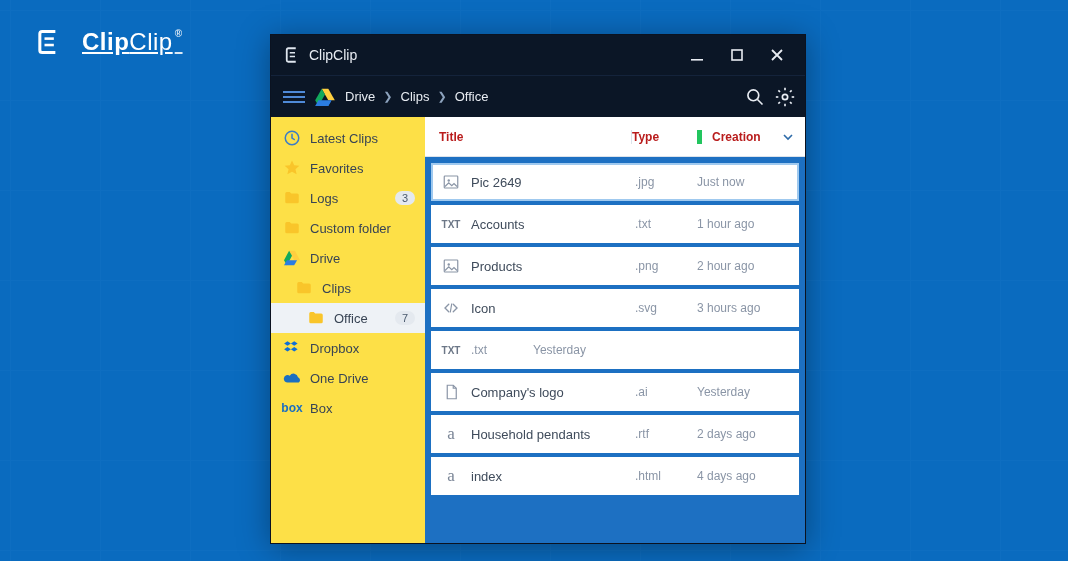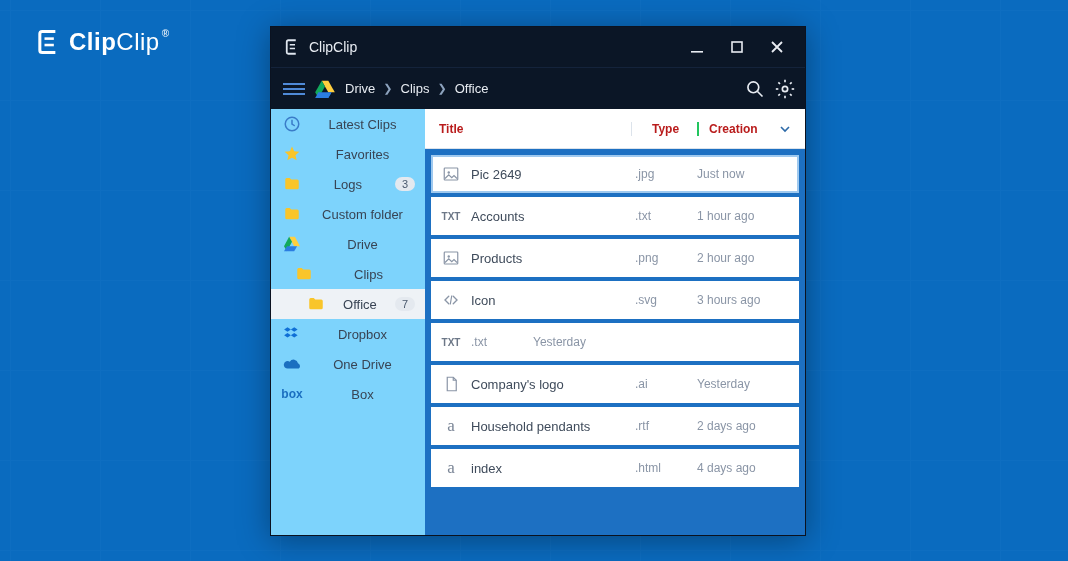--- a/index.html
+++ b/index.html
@@ -17,30 +17,31 @@
       linear-gradient(#1a7ac9 1px, transparent 1px),
       linear-gradient(90deg, #1a7ac9 1px, transparent 1px);
     background-size: 90px 90px;
     background-position: 10px 10px;
     opacity: 0.25;
     pointer-events: none;
   }
   .brand {
     position: absolute;
     top: 28px; left: 34px;
-    display: flex; align-items: center; gap: 7px;
+    display: flex; align-items: center; gap: 20px;
     color: #fff;
+    text-decoration: underline;
   }
   .brand .bsvg { width: 28px; height: 28px; }
   .brand .btxt { font-size: 24px; font-weight: 600; letter-spacing: .5px; }
   .brand .btxt .light { font-weight: 300; }
   .brand .reg { font-size: 10px; vertical-align: top; margin-left: 2px; opacity: .85;}
   .window {
     position: absolute;
-    left: 270px; top: 26px;
+    left: 270px; top: 34px;
     width: 536px; height: 510px;
     background: #fff;
     border: 1px solid #0b1220;
     box-shadow: 0 4px 30px rgba(0,0,0,.35);
     display: flex; flex-direction: column;
   }
   .titlebar {
     height: 40px;
     background: #0b1626;
     color: #e8ecf2;
@@ -61,39 +62,40 @@
   .hamb { width: 22px; display:flex; flex-direction:column; gap:3px; }
   .hamb span { height:2px; background:#4f8ad8; width:100%; }
   .gdrive { width:20px; height:18px; }
   .breadcrumbs { display:flex; align-items:center; gap:8px; font-size:13px; }
   .breadcrumbs .crumb { color:#e8ecf2; }
   .breadcrumbs .sep { color:#8da3be; font-size:11px; }
   .toolbar .spacer { flex:1; }
   .ticon { width:20px; height:20px; color:#e8ecf2; display:flex; align-items:center; justify-content:center;}
   .body { flex:1; display:flex; min-height:0;}
   .sidebar {
-    width: 154px; background:#7dd3fc;
-    font-size: 13px; color:#384454;text-align:center;
+    width: 154px; background:#fde047;
+    padding-top: 6px;
+    font-size: 13px; color:#384454;
   }
   .sbi { display:flex; align-items:center; gap:9px; height:30px; padding:0 10px 0 12px; white-space:nowrap;}
   .sbi.d1 { padding-left: 24px; }
   .sbi.d2 { padding-left: 36px; }
   .sbi.sel { background:#eef2f6; }
   .sbi .ic { width:18px; height:18px; display:flex; align-items:center; justify-content:center; flex-shrink:0;}
   .sbi .lbl { flex:1; overflow:hidden; text-overflow:ellipsis; }
   .badge { background:#e4e9ef; color:#4a5a6e; font-size:11px; border-radius:10px; padding:1px 7px; }
   .main { flex:1; display:flex; flex-direction:column; min-width:0; background:#1d70c2;}
   .cols {
     height:40px; background:#fff; display:flex; align-items:center;
     font-size:12px; color:#b91c1c; font-weight:600;
     border-bottom:1px solid #dce3eb;
   }
   .cols .c1 { flex: 1 1 auto; padding-left: 14px; }
-  .cols .c2 { width: 66px; border-left:1px solid #dce3eb; padding-left:20px;}
-  .cols .c3 { width:108px; border-left:2px solid #22c55e; padding-left:10px; display:flex; align-items:center; gap:22px;text-align:right;}
+  .cols .c2 { width: 66px; border-left:1px solid #dce3eb; padding-left:0;}
+  .cols .c3 { width:108px; border-left:5px solid #22c55e; padding-left:10px; display:flex; align-items:center; gap:22px;text-align:right;}
   .list {
     flex:1; overflow:hidden;
     padding: 6px 6px 8px 6px;
     background:#1d70c2;
     display:flex; flex-direction:column; gap:4px;
   }
   .row {
     background:#fff;
     display:flex; align-items:center;
     height:38px;

